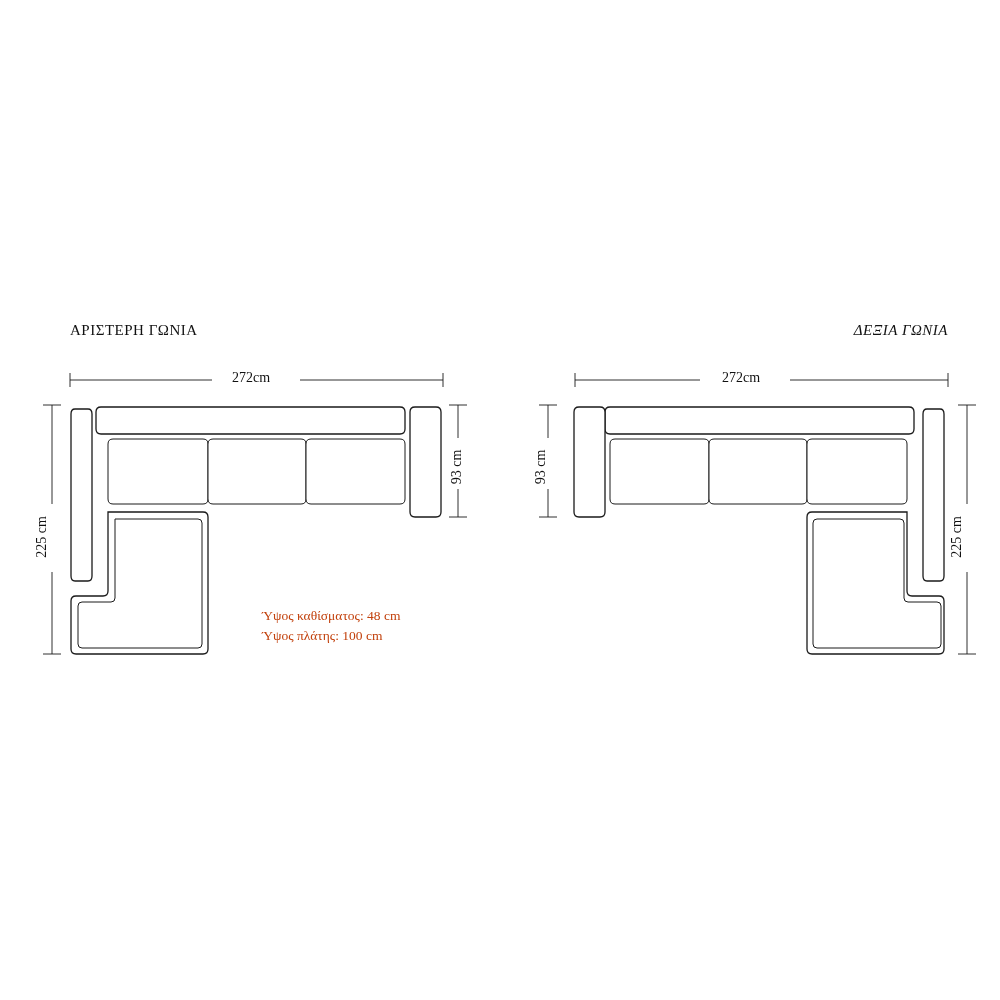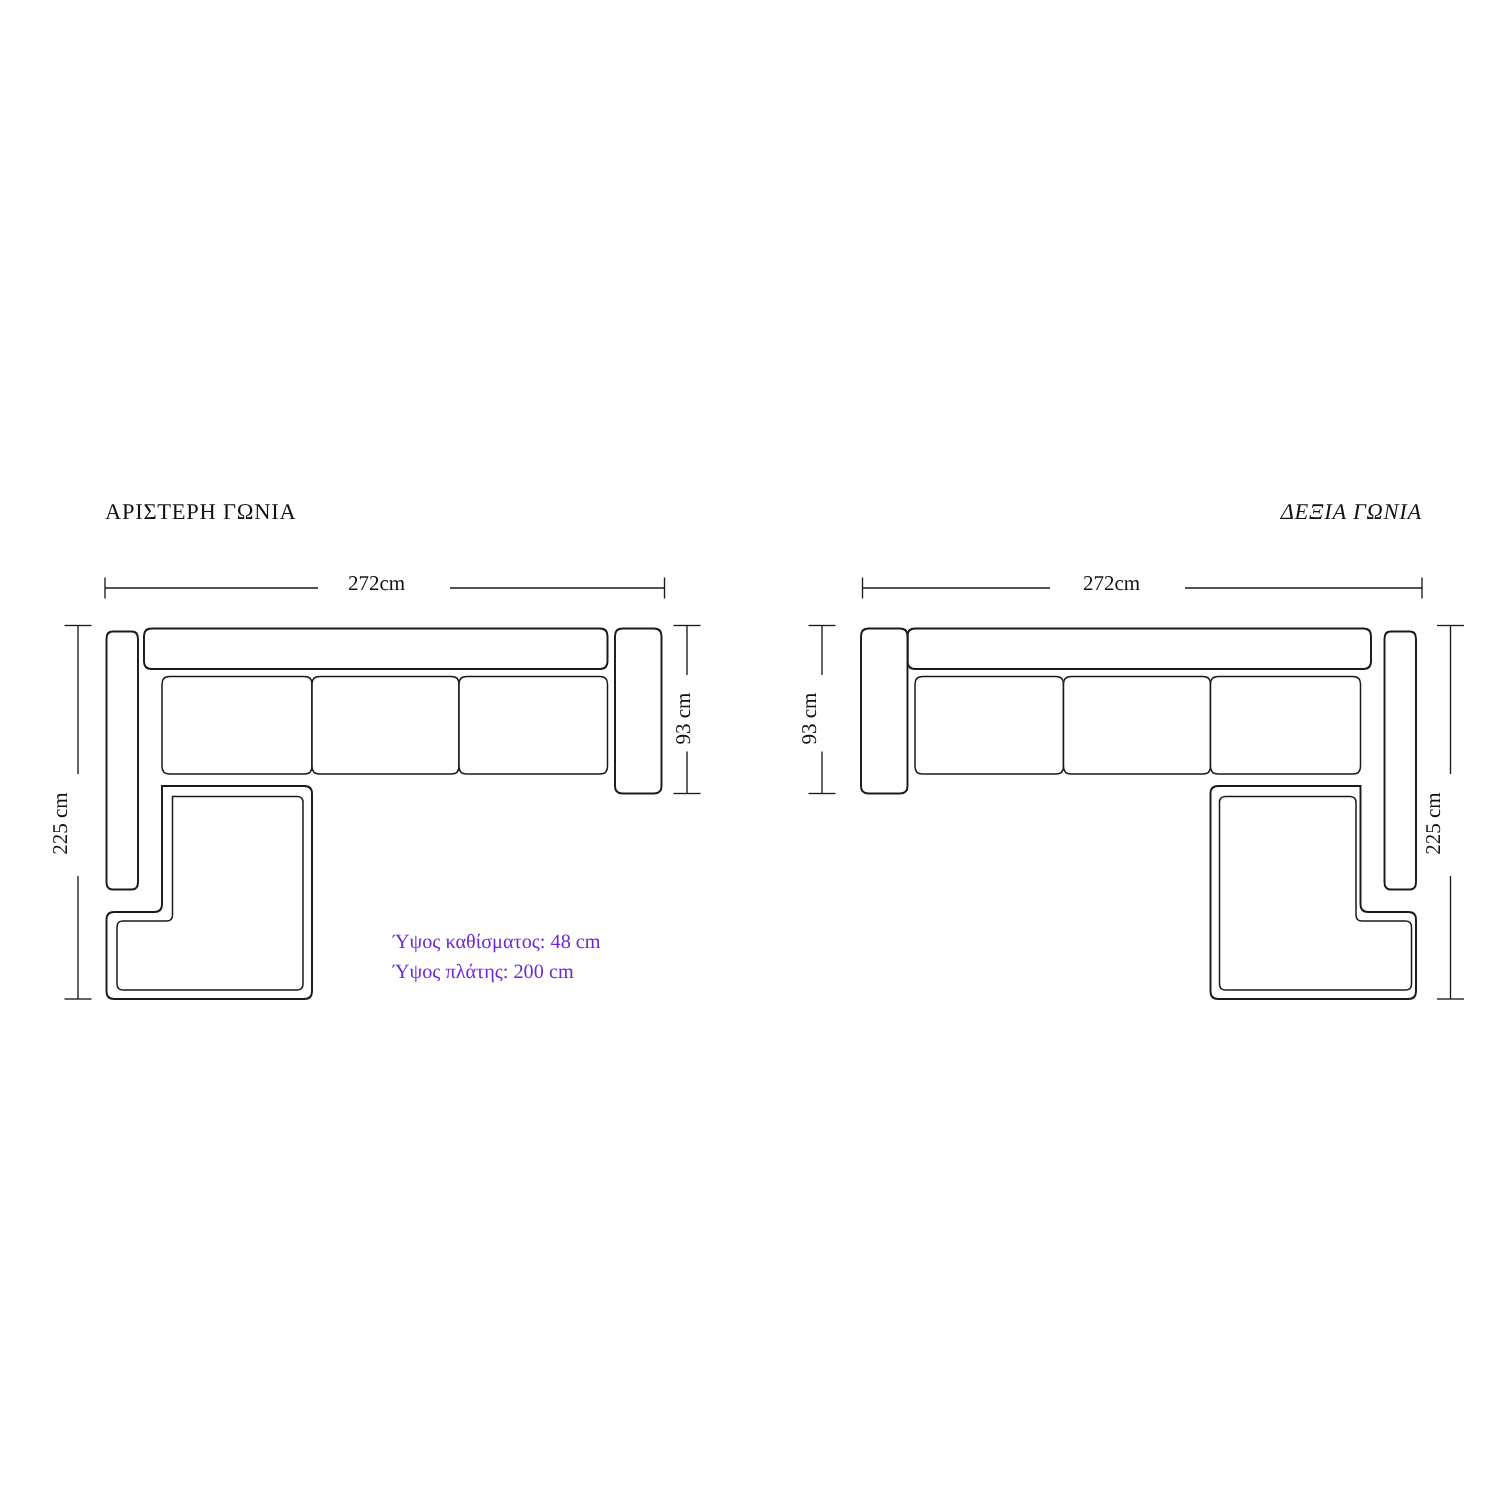--- a/index.html
+++ b/index.html
@@ -16,21 +16,21 @@
     overflow: hidden;
   }
   #stage {
     position: absolute;
     left: 0; top: 0;
     width: 1000px;
     height: 1000px;
   }
   .panel {
     position: absolute;
-    top: 16px;
+    top: 4px;
     width: 500px;
     height: 781px;
   }
   .panel-left { left: 0; }
   .panel-right { left: 500px; }
 
   .panel-title {
     position: absolute;
     font-size: 15px;
     font-family: "Liberation Serif", serif;
@@ -38,21 +38,21 @@
     color: #111111;
     white-space: nowrap;
   }
   .title-left  { left: 70px;  top: 318px; }
   .title-right { right: 52px; top: 318px; font-style: italic; }
 
   .notes {
     position: absolute;
     font-size: 13.5px;
     font-family: "Liberation Serif", serif;
-    color: #6d28d9;
+    color: #c2410c;
     line-height: 20px;
     white-space: nowrap;
   }
   .notes-left  { left: 262px; top: 602px; }
 
   .dim-label {
     position: absolute;
     font-size: 14px;
     font-family: "Liberation Serif", serif;
     color: #111111;
@@ -90,21 +90,21 @@
     <div class="panel-title title-left">ΑΡΙΣΤΕΡΗ ΓΩΝΙΑ</div>
 
     <div class="dim-label" style="left: 232px; top: 366px;">272cm</div>
 
     <div class="dim-label dim-vert rot-90" style="left: 440px; top: 455px;">93 cm</div>
 
     <div class="dim-label dim-vert rot-90" style="left: 21px; top: 525px;">225 cm</div>
 
     <div class="notes notes-left">
       <div>Ύψος καθίσματος: 48 cm</div>
-      <div>Ύψος πλάτης: 200 cm</div>
+      <div>Ύψος πλάτης: 100 cm</div>
     </div>
 
     <svg width="500" height="1000" viewBox="0 0 500 1000">
 
       <g>
         <line class="ln-thin" x1="70" y1="376" x2="212" y2="376"></line>
         <line class="ln-thin" x1="300" y1="376" x2="443" y2="376"></line>
         <line class="ln-thin" x1="70" y1="369" x2="70" y2="383"></line>
         <line class="ln-thin" x1="443" y1="369" x2="443" y2="383"></line>
       </g>

